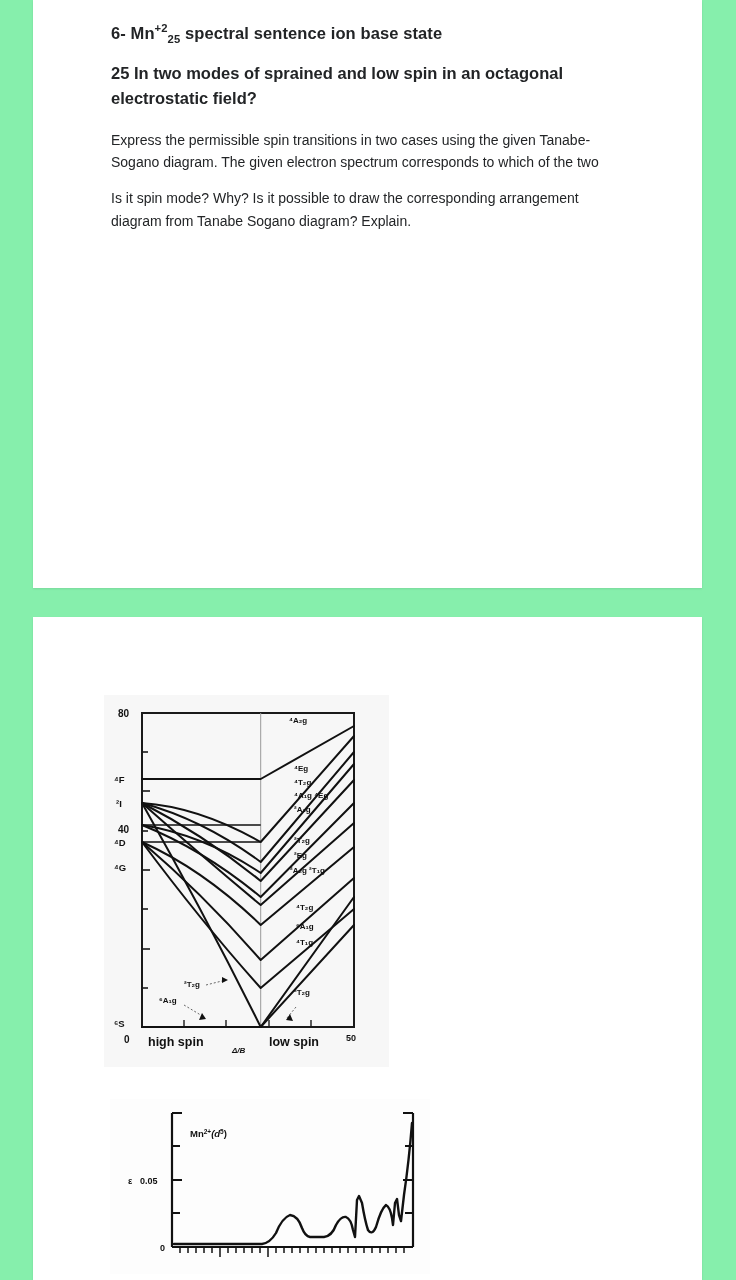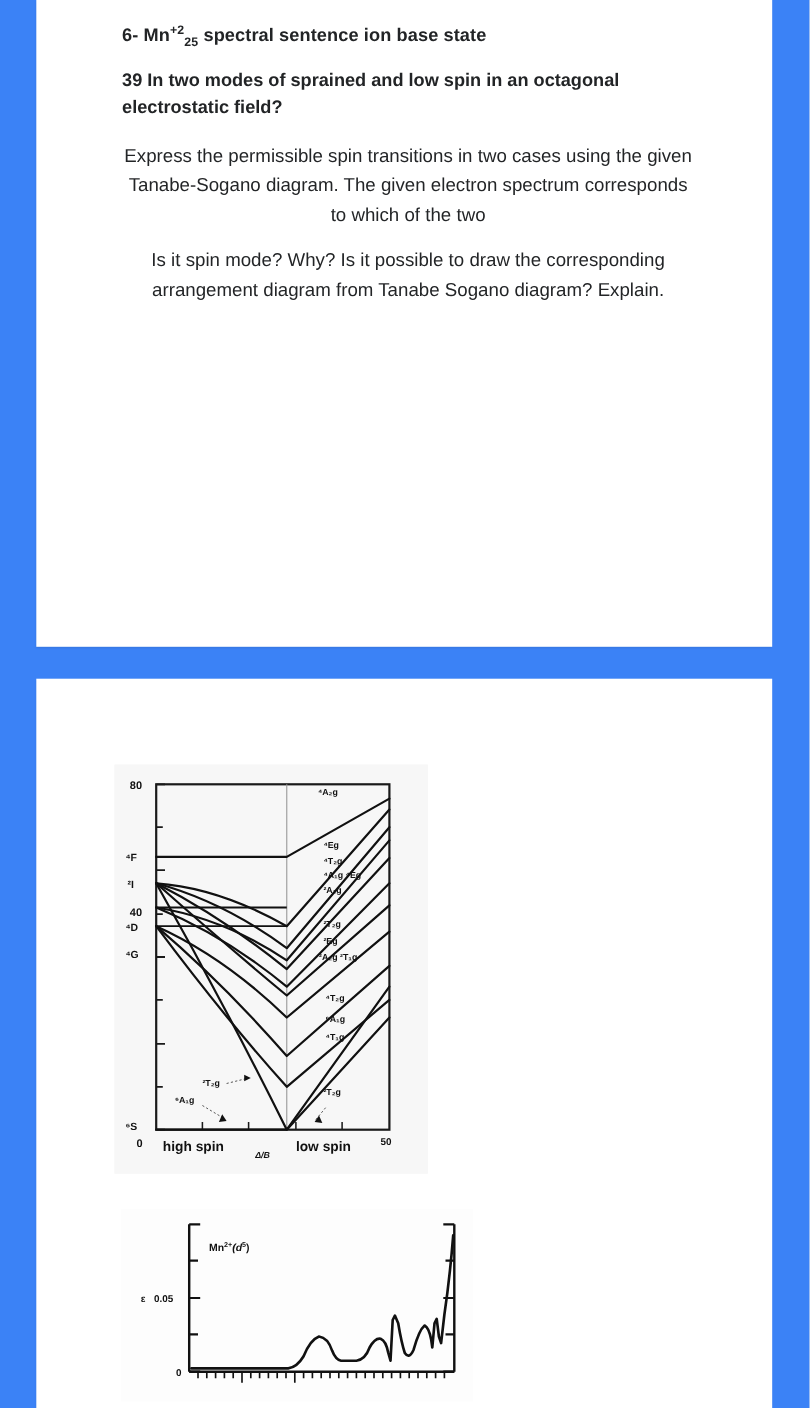--- a/index.html
+++ b/index.html
@@ -5,21 +5,21 @@
   html, body {
     margin: 0;
     padding: 0;
     background: #eef0f2;
     font-family: "Liberation Sans", sans-serif;
   }
   #page {
     position: relative;
     width: 736px;
     height: 1280px;
-    background: #3b82f6;
+    background: #86efac;
     overflow: hidden;
   }
   .card {
     position: absolute;
     left: 33px;
     width: 669px;
     background: #ffffff;
     box-shadow: 0 1px 2px rgba(0,0,0,0.10);
   }
   #card-question { top: 0px; height: 588px; }
@@ -40,27 +40,26 @@
 
   .q-sub {
     font-size: 16.5px;
     font-weight: bold;
     color: #222426;
     line-height: 1.52;
     margin: 0 0 18px 0;
     max-width: 500px;
   }
   .q-para {
-    font-size: 17px;
+    font-size: 14px;
     font-weight: normal;
     color: #232527;
     line-height: 1.58;
     margin: 0 0 14px 0;
     max-width: 520px;
-    text-align: center;
   }
 
   
   .fig-wrap { position: relative; width: 100%; height: 100%; }
   .ts-fig {
     position: absolute;
     left: 71px;
     top: 78px;
     width: 285px;
     height: 372px;
@@ -83,21 +82,21 @@
 <div id="page">
 
   <div class="card" id="card-question">
     <div class="q-wrap">
 
       <div class="q-title">
         <span>6- Mn</span><sup>+2</sup><sub>25</sub>
         <span>spectral sentence ion base state</span>
       </div>
 
-      <div class="q-sub">39 In two modes of sprained and low spin in an octagonal electrostatic field?</div>
+      <div class="q-sub">25 In two modes of sprained and low spin in an octagonal electrostatic field?</div>
 
       <div class="q-para">Express the permissible spin transitions in two cases using the given Tanabe-Sogano diagram. The given electron spectrum corresponds to which of the two</div>
 
       <div class="q-para">Is it spin mode? Why? Is it possible to draw the corresponding arrangement diagram from Tanabe Sogano diagram? Explain.</div>
 
     </div>
   </div>
 
   <div class="card" id="card-figure">
     <div class="fig-wrap">

